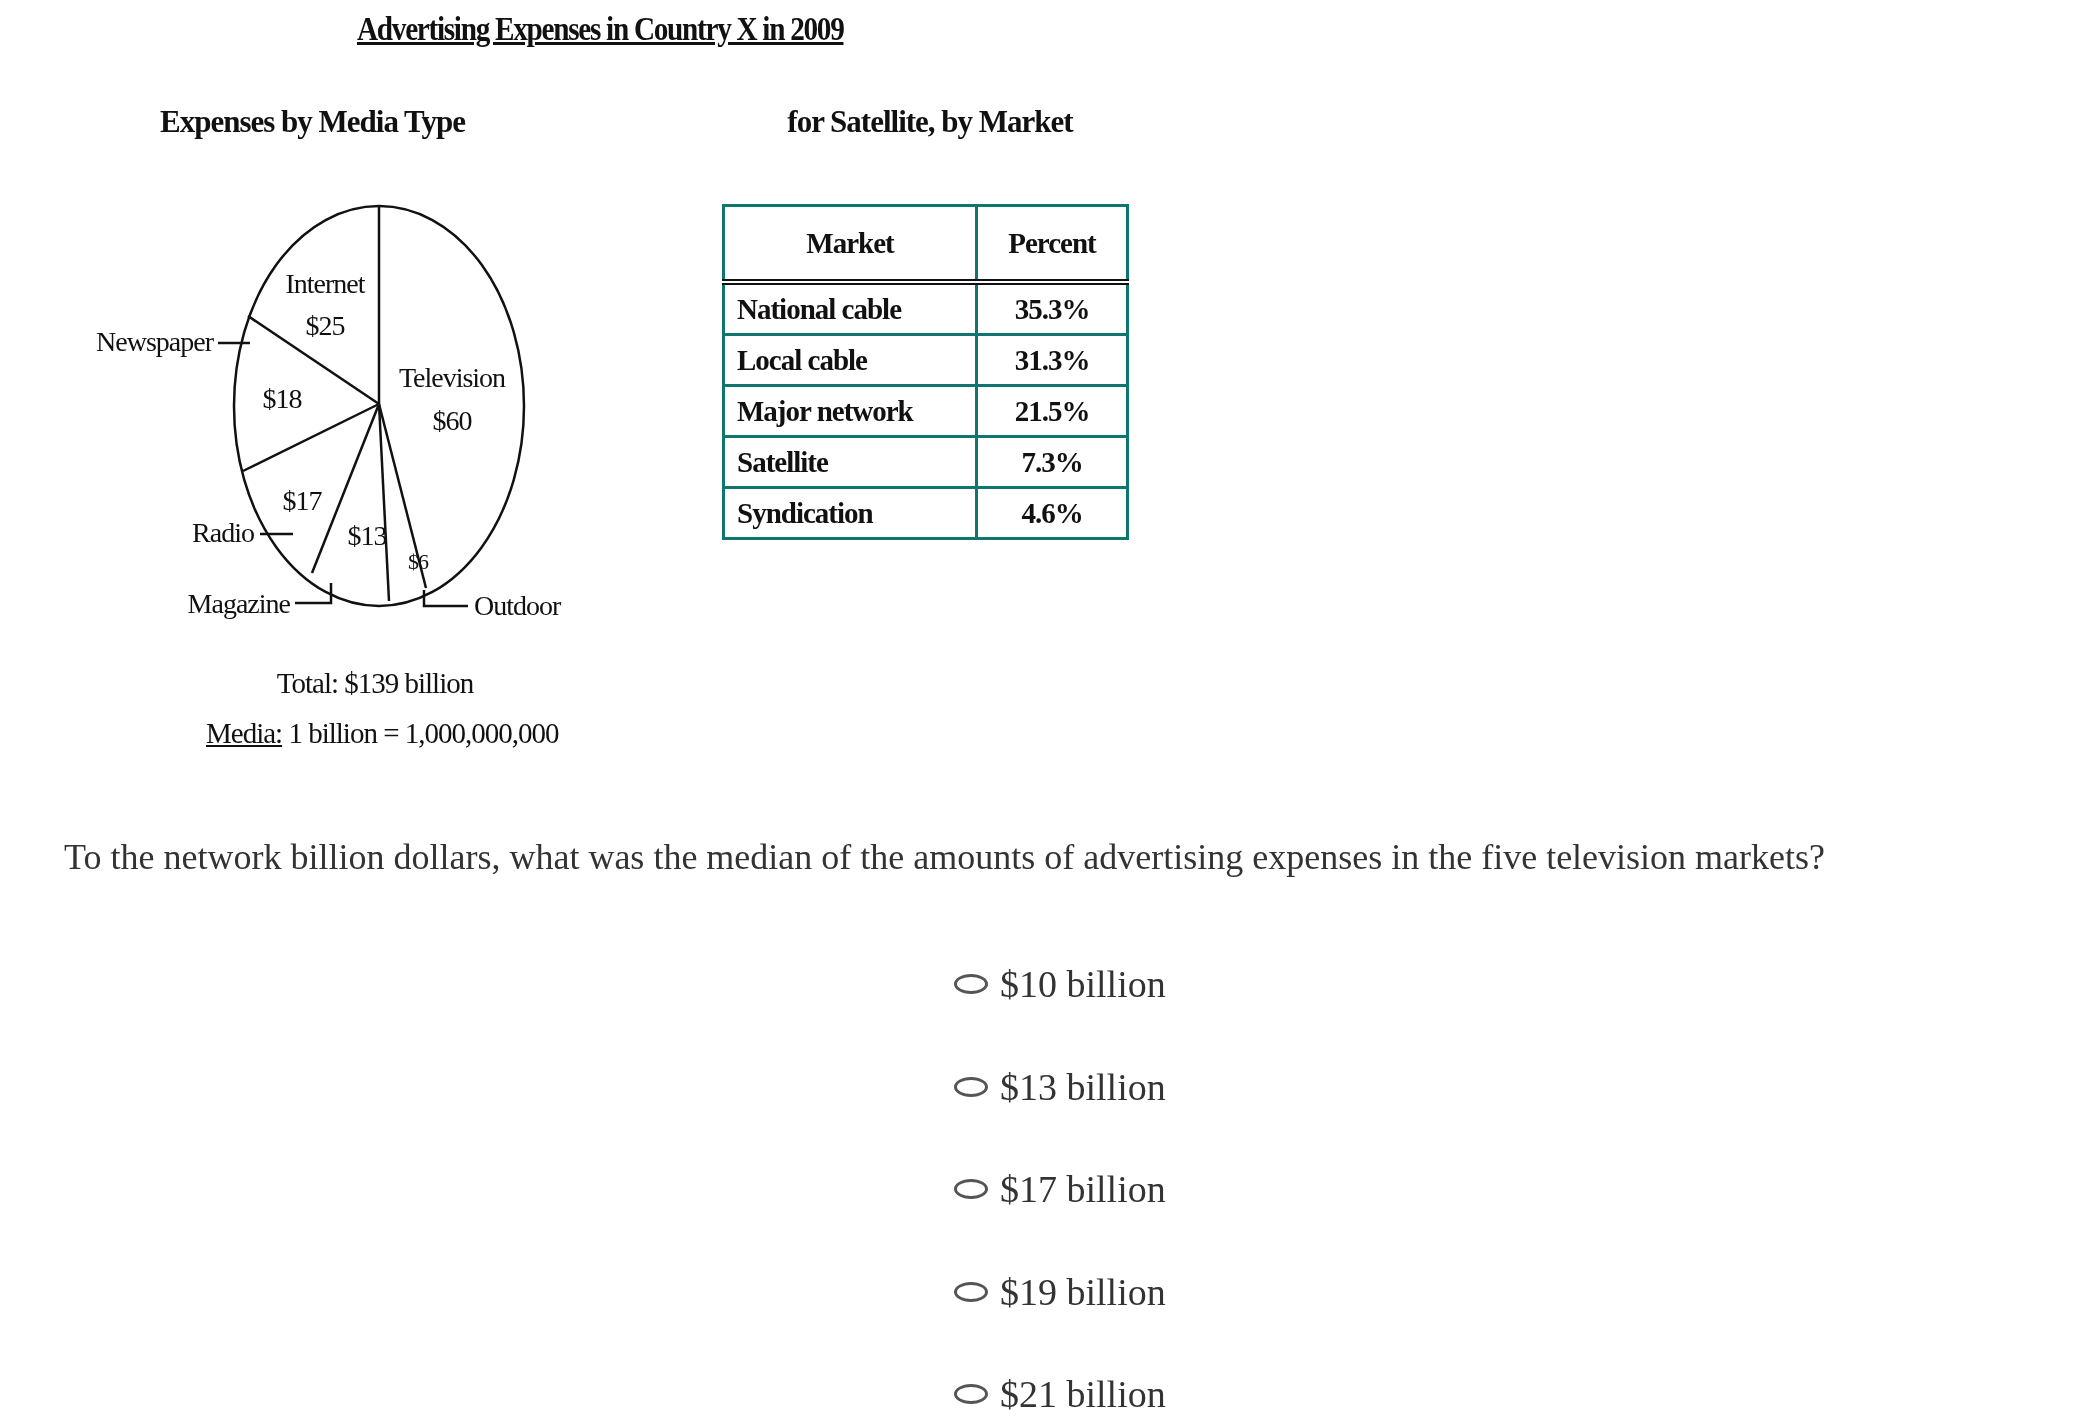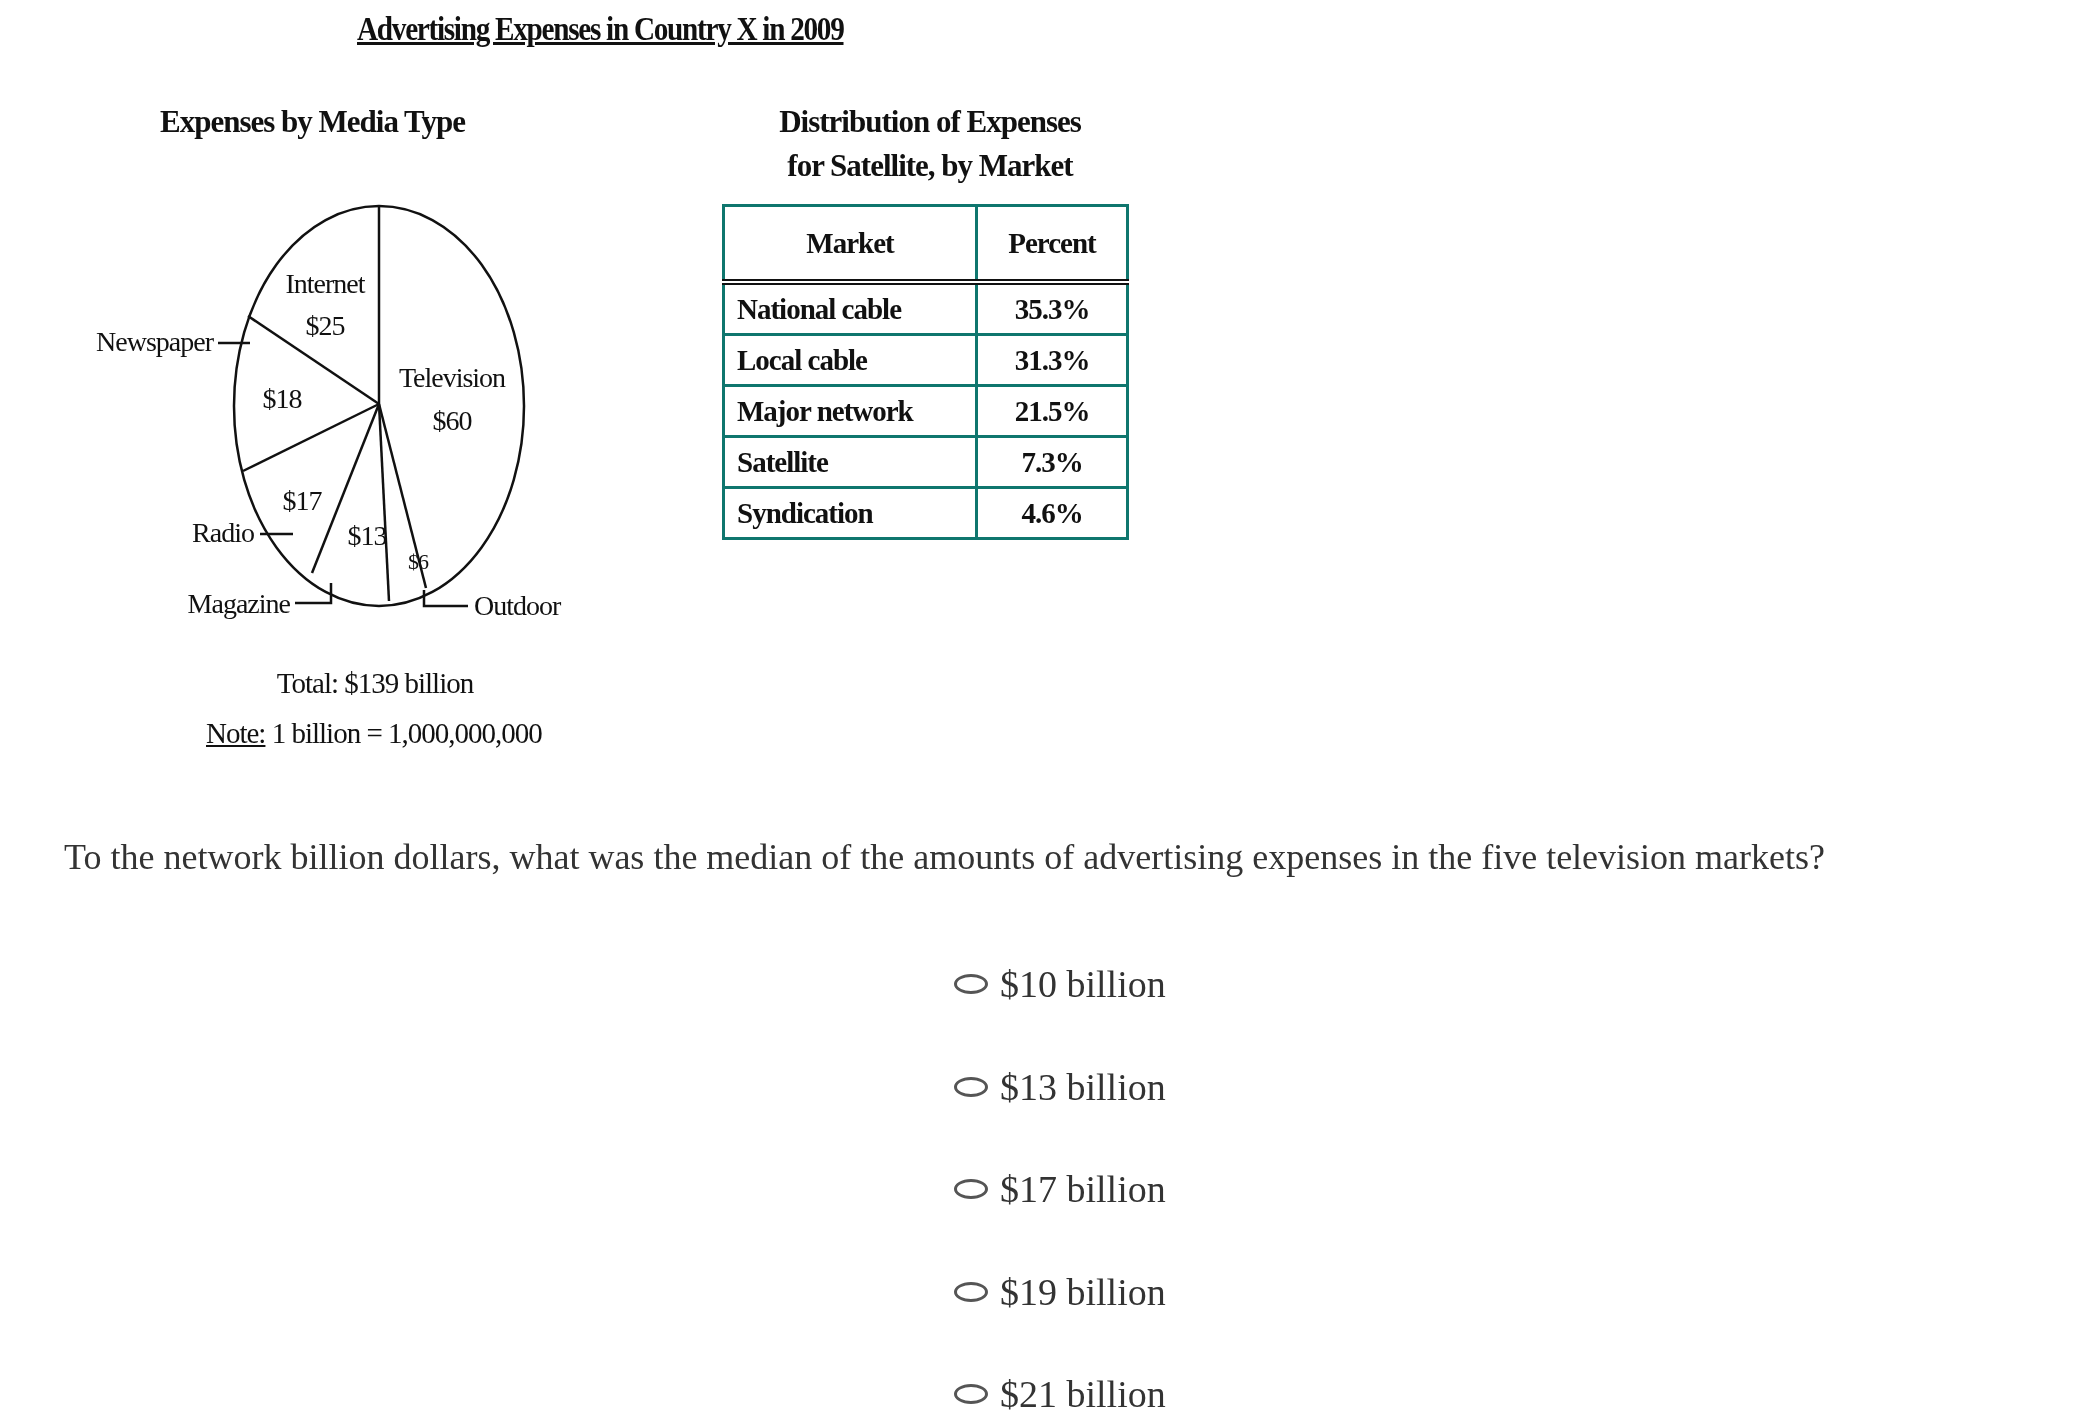--- a/index.html
+++ b/index.html
@@ -77,25 +77,24 @@
     <text x="254" y="542" text-anchor="end">Radio</text>
     <text x="367" y="545" text-anchor="middle">$13</text>
     <text x="418" y="569" text-anchor="middle" font-size="22">$6</text>
     <text x="290" y="613" text-anchor="end">Magazine</text>
     <text x="474" y="615" text-anchor="start">Outdoor</text>
   </g>
 </svg>
 
 <div class="scan pie-footer">
   <span class="total">Total: $139 billion</span>
-  <span class="note"><u>Note:</u><span> 1 billion = 1,000,000,000</span></span>
+  <span class="note"><u>Media:</u><span> 1 billion = 1,000,000,000</span></span>
 </div>
 
 <div class="scan table-title">
-  <span>Distribution of Expenses</span>
   <span>for Satellite, by Market</span>
 </div>
 
 <table class="tbl">
   <thead>
     <tr>
       <th class="c-market">Market</th>
       <th class="c-pct">Percent</th>
     </tr>
   </thead>

